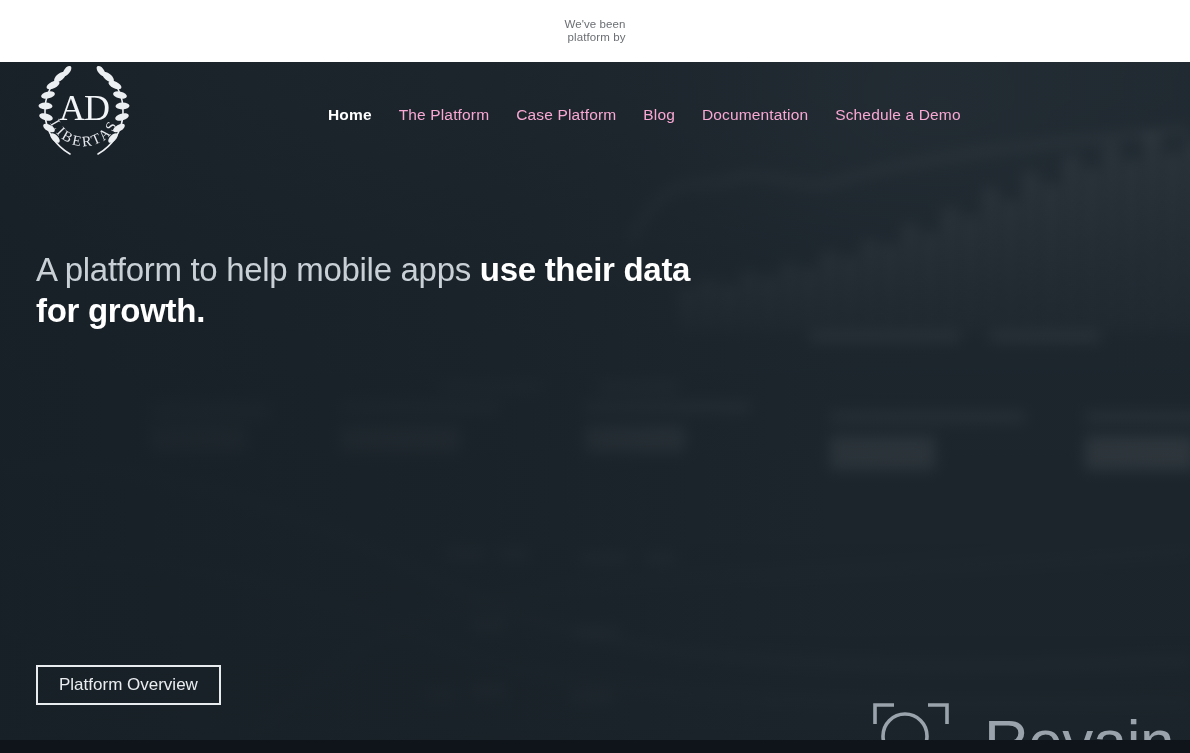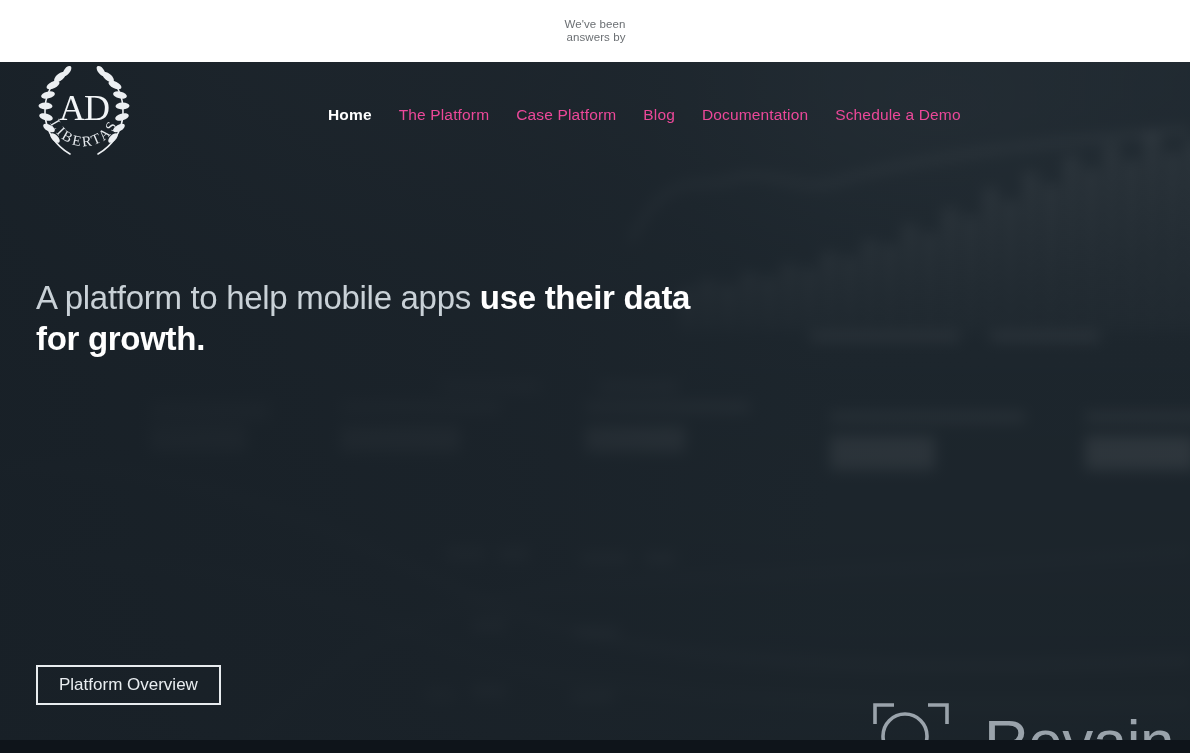--- a/index.html
+++ b/index.html
@@ -130,21 +130,21 @@
   .brand{
     position:absolute; left:36px; top:-4px;
     width:96px; height:110px;
   }
   .nav-links{
     position:absolute; left:328px; top:44px;
     display:flex; align-items:flex-start; gap:0;
   }
   .nav-link{
     font-size:15.5px;
-    color:#ec4899;
+    color:#f9a8d4;
     letter-spacing:.15px;
     margin-right:27px;
     white-space:nowrap;
     cursor:pointer;
     font-family:"Liberation Sans", sans-serif;
   }
   .nav-link.active{
     color:#ffffff;
     font-weight:bold;
   }
@@ -168,21 +168,20 @@
   .headline{
     font-size:72px;
     line-height:78px;
     font-weight:bold;
     color:#fdfdfd;
     letter-spacing:-1.6px;
     font-family:"Liberation Sans", sans-serif;
     max-width:650px;
   }
   .subhead{
-    margin-top:28px;
     font-size:33px;
     line-height:41px;
     color:#c9d1d7;
     font-weight:300;
     letter-spacing:-.3px;
     max-width:690px;
     font-family:"Liberation Sans", sans-serif;
   }
   .subhead .em{
     font-weight:bold;
@@ -226,21 +225,21 @@
     background:#0e141a;
     z-index:30;
   }
 </style>
 </head>
 <body>
 
 <div class="acq-banner">
   <div class="acq-text">
     <span>We've been</span>
-    <span>answers by</span>
+    <span>platform by</span>
   </div>
 </div>
 
 <div class="hero">
 
   <div class="bg-layer">
     <div class="bg-base"></div>
 
     <div class="bg-bars">
       <i style="height:22%"></i>

